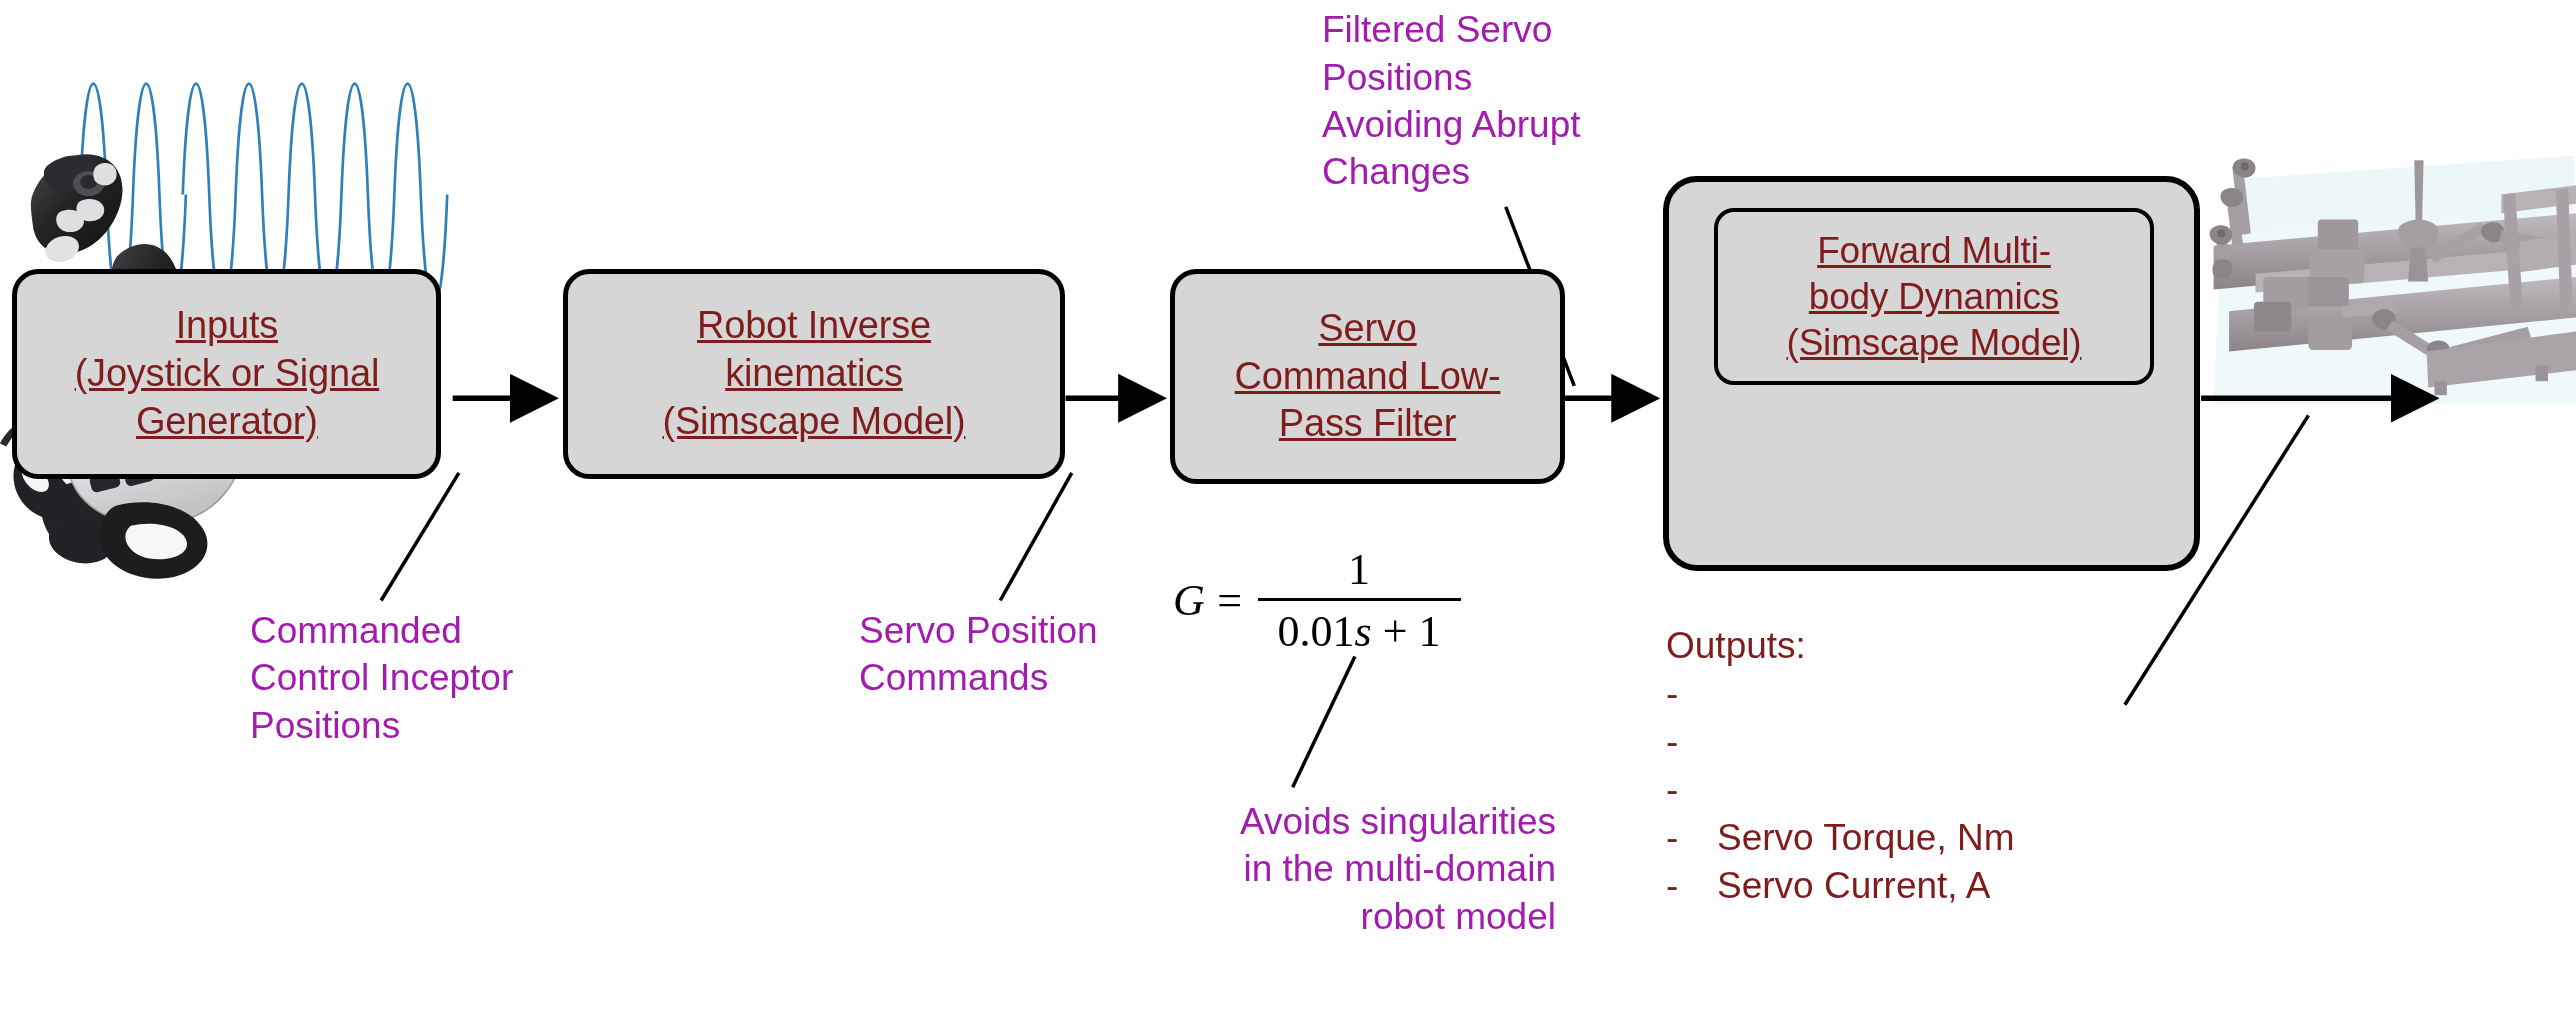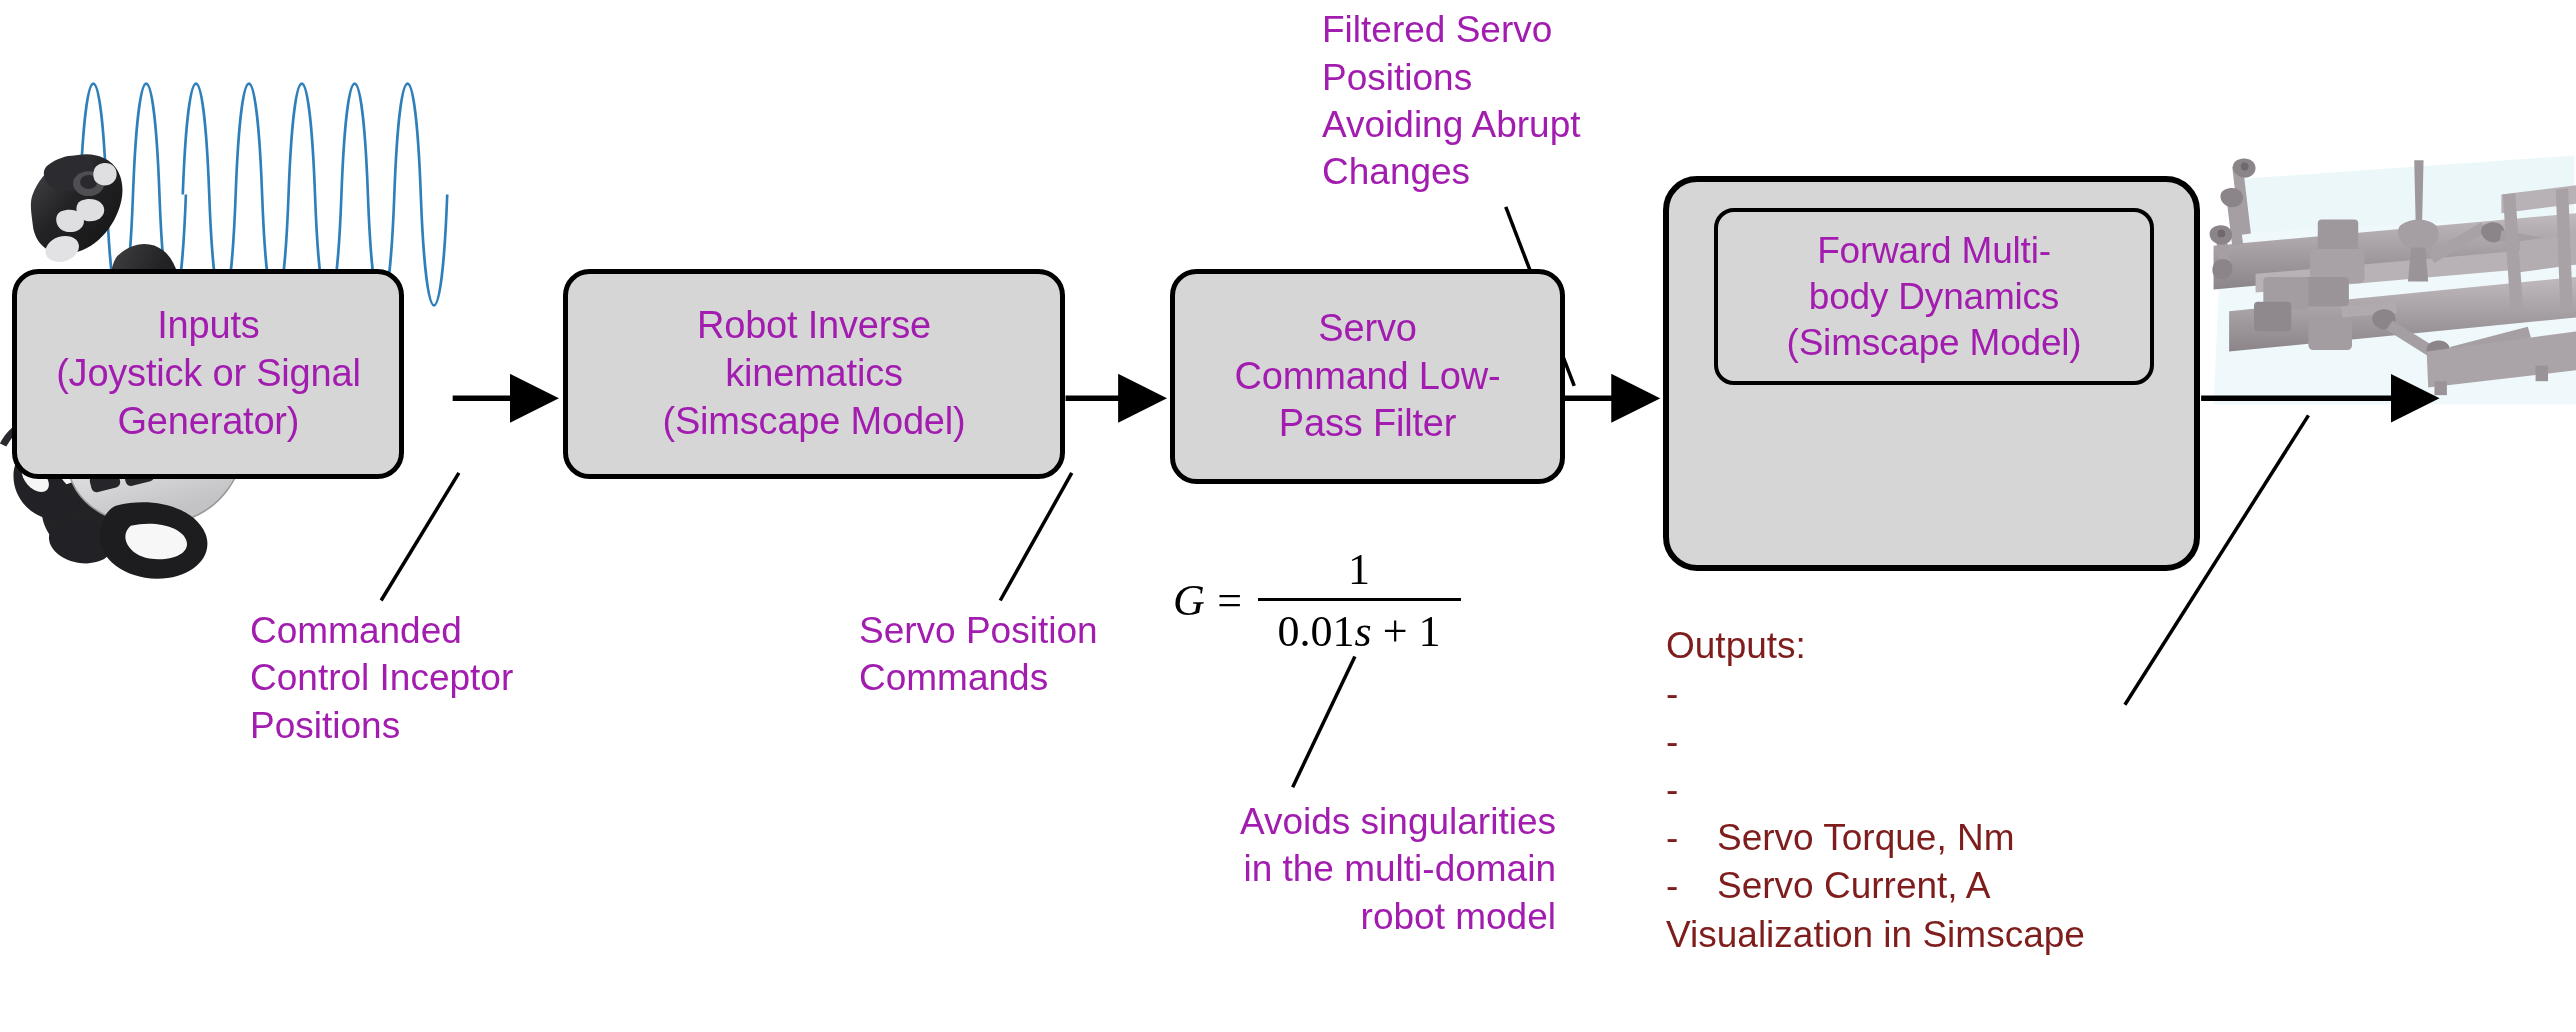--- a/index.html
+++ b/index.html
@@ -23,26 +23,27 @@
     border-radius: 26.4px;
     box-sizing: border-box;
     display: flex;
     align-items: center;
     justify-content: center;
     text-align: center;
   }
   .block-label {
     font-size: 38px;
     line-height: 1.26;
-    color: #a21caf;
+    color: #7f1d1d;
     letter-spacing: -0.2px;
     padding: 0 11px;
     white-space: pre-line;
-  }
-  #block-inputs      { left: 12.4px;   top: 269px; width: 392px; height: 210px; }
+    text-decoration: underline;
+  }
+  #block-inputs      { left: 12.4px;   top: 269px; width: 429px; height: 210px; }
   #block-ik          { left: 563px;  top: 269px; width: 502px; height: 210px; }
   #block-filter      { left: 1170px; top: 269px; width: 395px; height: 215px; }
 
   
   #plant-container {
     position: absolute;
     left: 1663px; top: 176px;
     width: 537px; height: 395px;
     background: #d6d6d6;
     border: 6.2px solid #000000;
@@ -372,17 +373,16 @@
       <span class="out-dash">-</span>
     </div>
     <div class="out-row">
       <span class="out-dash">-</span>
       <span>Servo Torque, Nm</span>
     </div>
     <div class="out-row">
       <span class="out-dash">-</span>
       <span>Servo Current, A</span>
     </div>
-    <span class="out-tail">Visualization in Simscape</span>
   </div>
 
 </div>
 
 
 </body></html>

